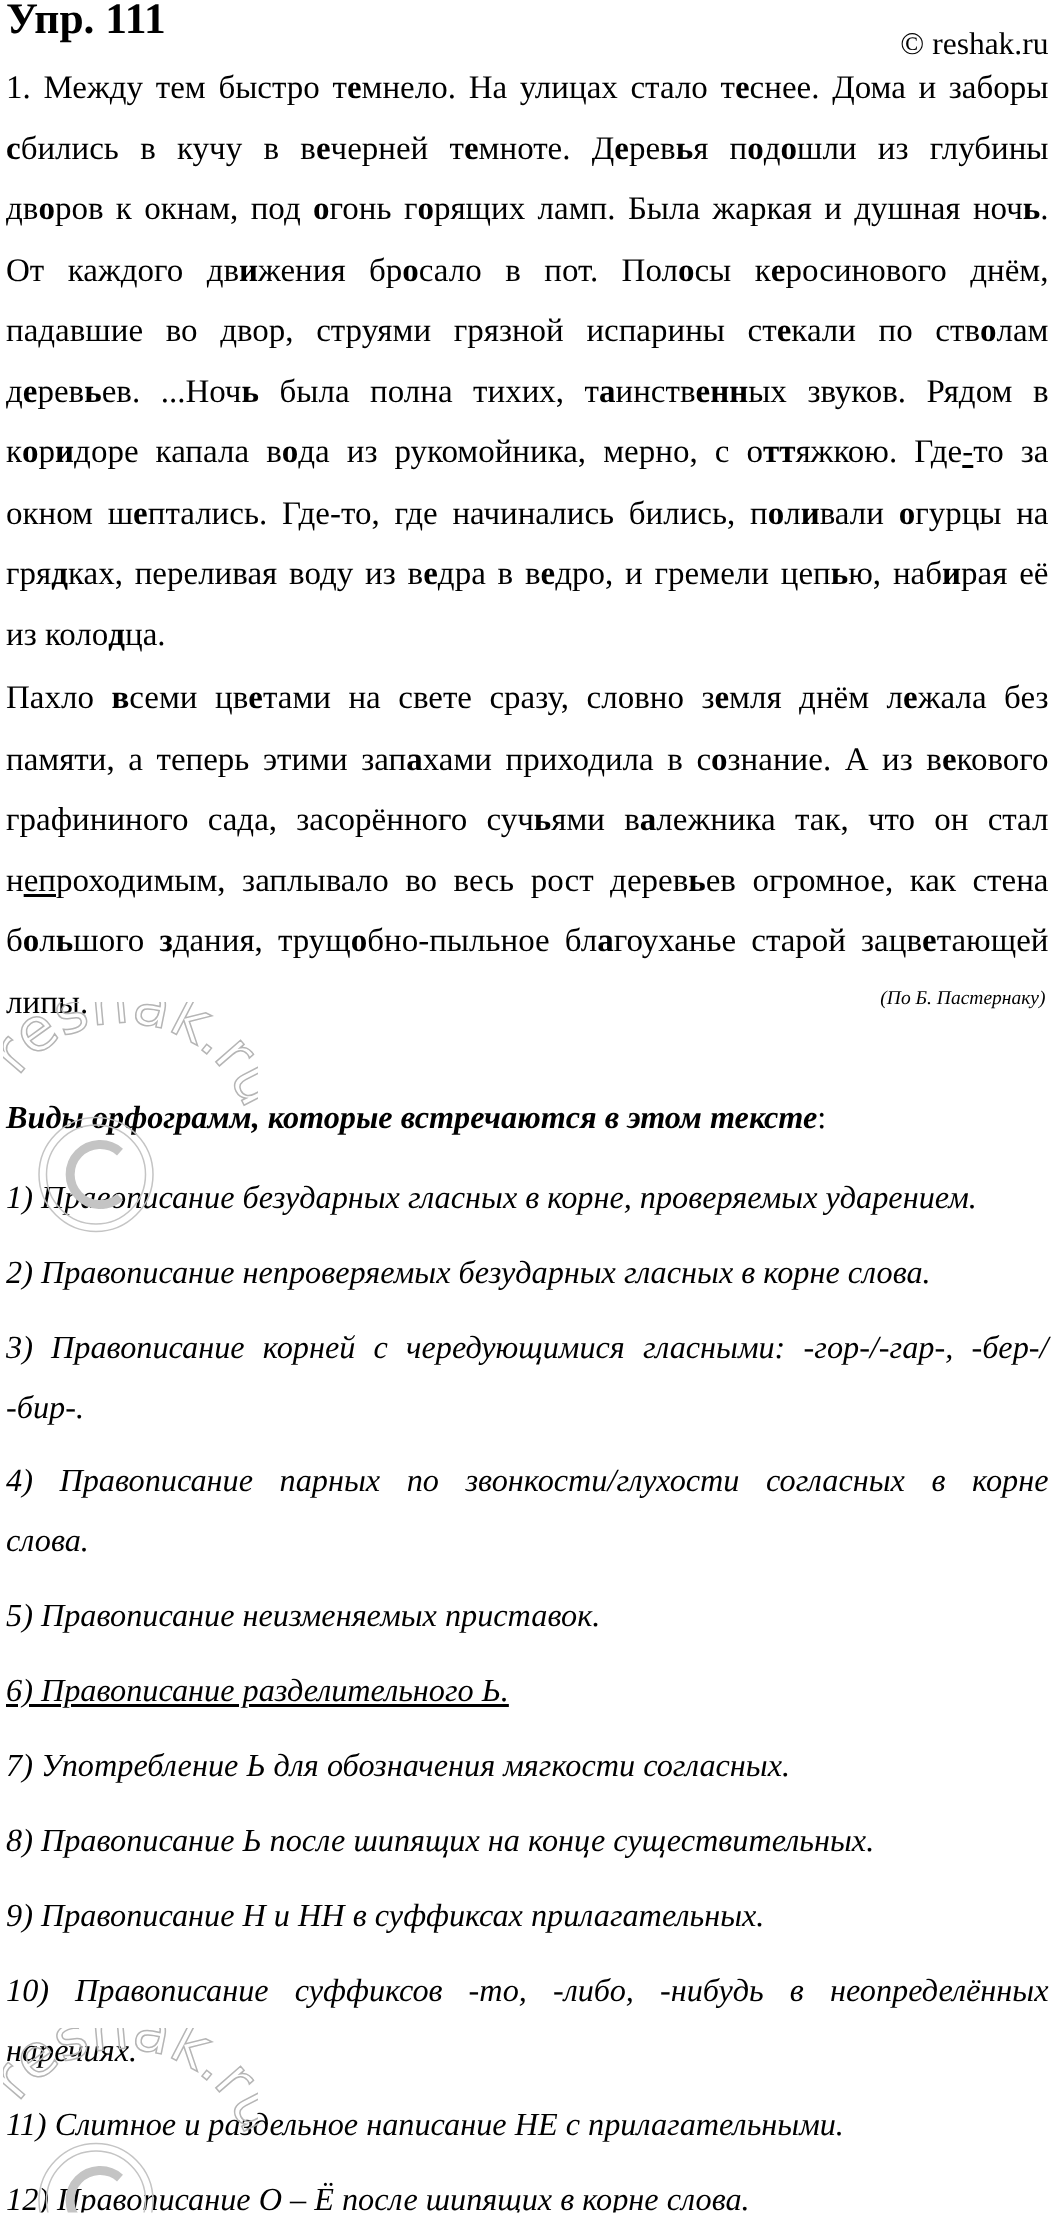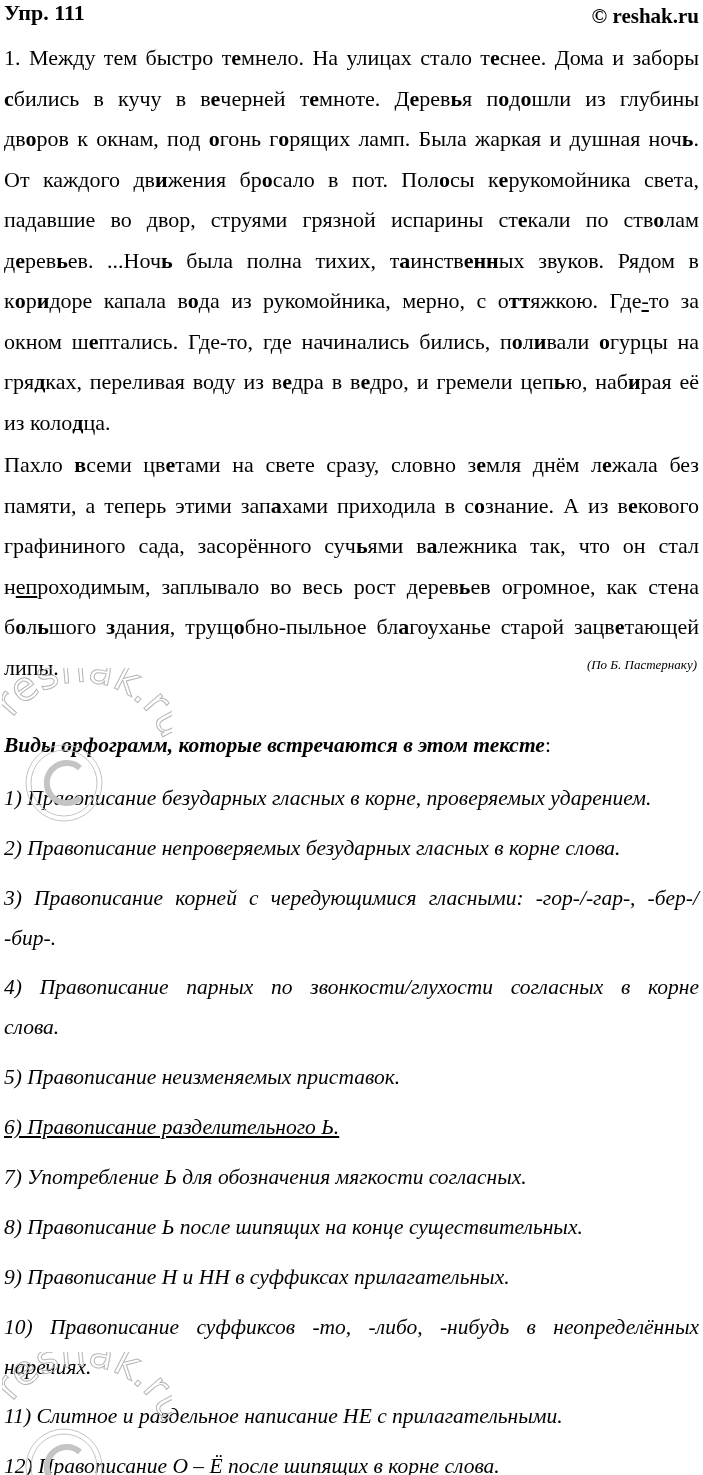--- a/index.html
+++ b/index.html
@@ -6,25 +6,25 @@
   body {
     width: 703px; height: 1475px; position: relative; overflow: hidden;
     font-family: "Liberation Serif", "DejaVu Serif", serif;
     color: #000;
   }
   .header {
     position: absolute; top: 0; left: 0; right: 0; height: 30px;
   }
   .header .title {
     position: absolute; left: 4px; top: 0px;
-    font-size: 22px; font-weight: bold; line-height: 26px;
+    font-size: 29px; font-weight: bold; line-height: 26px;
   }
   .header .site {
-    position: absolute; right: 4px; top: 3px;
-    font-size: 21px; line-height: 26px; font-weight: bold;
+    position: absolute; right: 4px; top: 16px;
+    font-size: 21px; line-height: 26px;
   }
   .passage {
     position: absolute; left: 4px; width: 695px;
     font-size: 22px;
   }
   .pline {
     height: 40.5px; line-height: 40.5px; white-space: nowrap;
     text-align: justify; text-align-last: justify;
   }
   .pline.last { text-align-last: left; }
@@ -58,21 +58,21 @@
 <div class="header">
   <div class="title">Упр. 111</div>
   <div class="site">© reshak.ru</div>
 </div>
 
 <div id="passage-root">
     <div class="passage" style="top: 38px;">
       <div class="pline"><span>1. Между тем быстро т</span><b>е</b><span>мнело. На улицах стало т</span><b>е</b><span>снее. Дома и заборы</span></div>
       <div class="pline"><b>с</b><span>бились в кучу в в</span><b>е</b><span>черней т</span><b>е</b><span>мноте. Д</span><b>е</b><span>рев</span><b>ь</b><span>я п</span><b>о</b><span>д</span><b>о</b><span>шли из глубины</span></div>
       <div class="pline"><span>дв</span><b>о</b><span>ров к окнам, под </span><b>о</b><span>гонь г</span><b>о</b><span>рящих ламп. Была жаркая и душная ноч</span><b>ь</b><span>.</span></div>
-      <div class="pline"><span>От каждого дв</span><b>и</b><span>жения бр</span><b>о</b><span>сало в пот. Пол</span><b>о</b><span>сы к</span><b>е</b><span>рукомойника света,</span></div>
+      <div class="pline"><span>От каждого дв</span><b>и</b><span>жения бр</span><b>о</b><span>сало в пот. Пол</span><b>о</b><span>сы к</span><b>е</b><span>росинового днём,</span></div>
       <div class="pline"><span>падавшие во двор, струями грязной испарины ст</span><b>е</b><span>кали по ств</span><b>о</b><span>лам</span></div>
       <div class="pline"><span>д</span><b>е</b><span>рев</span><b>ь</b><span>ев. ...Ноч</span><b>ь</b><span> была полна тихих, т</span><b>а</b><span>инств</span><b>е</b><b>нн</b><span>ых звуков. Рядом в</span></div>
       <div class="pline"><span>к</span><b>о</b><span>р</span><b>и</b><span>доре капала в</span><b>о</b><span>да из рукомойника, мерно, с о</span><b>тт</b><span>яжкою. Где</span><u>-</u><span>то за</span></div>
       <div class="pline"><span>окном ш</span><b>е</b><span>птались. Где-то, где начинались бились, п</span><b>о</b><span>л</span><b>и</b><span>вали </span><b>о</b><span>гурцы на</span></div>
       <div class="pline"><span>гря</span><b>д</b><span>ках, переливая воду из в</span><b>е</b><span>дра в в</span><b>е</b><span>дро, и гремели цеп</span><b>ь</b><span>ю, наб</span><b>и</b><span>рая её</span></div>
       <div class="pline last"><span>из коло</span><b>д</b><span>ца.</span></div>
     </div>
     <div class="passage" style="top: 445px;">
       <div class="pline"><span>Пахло </span><b>в</b><span>семи цв</span><b>е</b><span>тами на свете сразу, словно з</span><b>е</b><span>мля днём л</span><b>е</b><span>жала без</span></div>
       <div class="pline"><span>памяти, а теперь этими зап</span><b>а</b><span>хами приходила в с</span><b>о</b><span>знание. А из в</span><b>е</b><span>кового</span></div>

